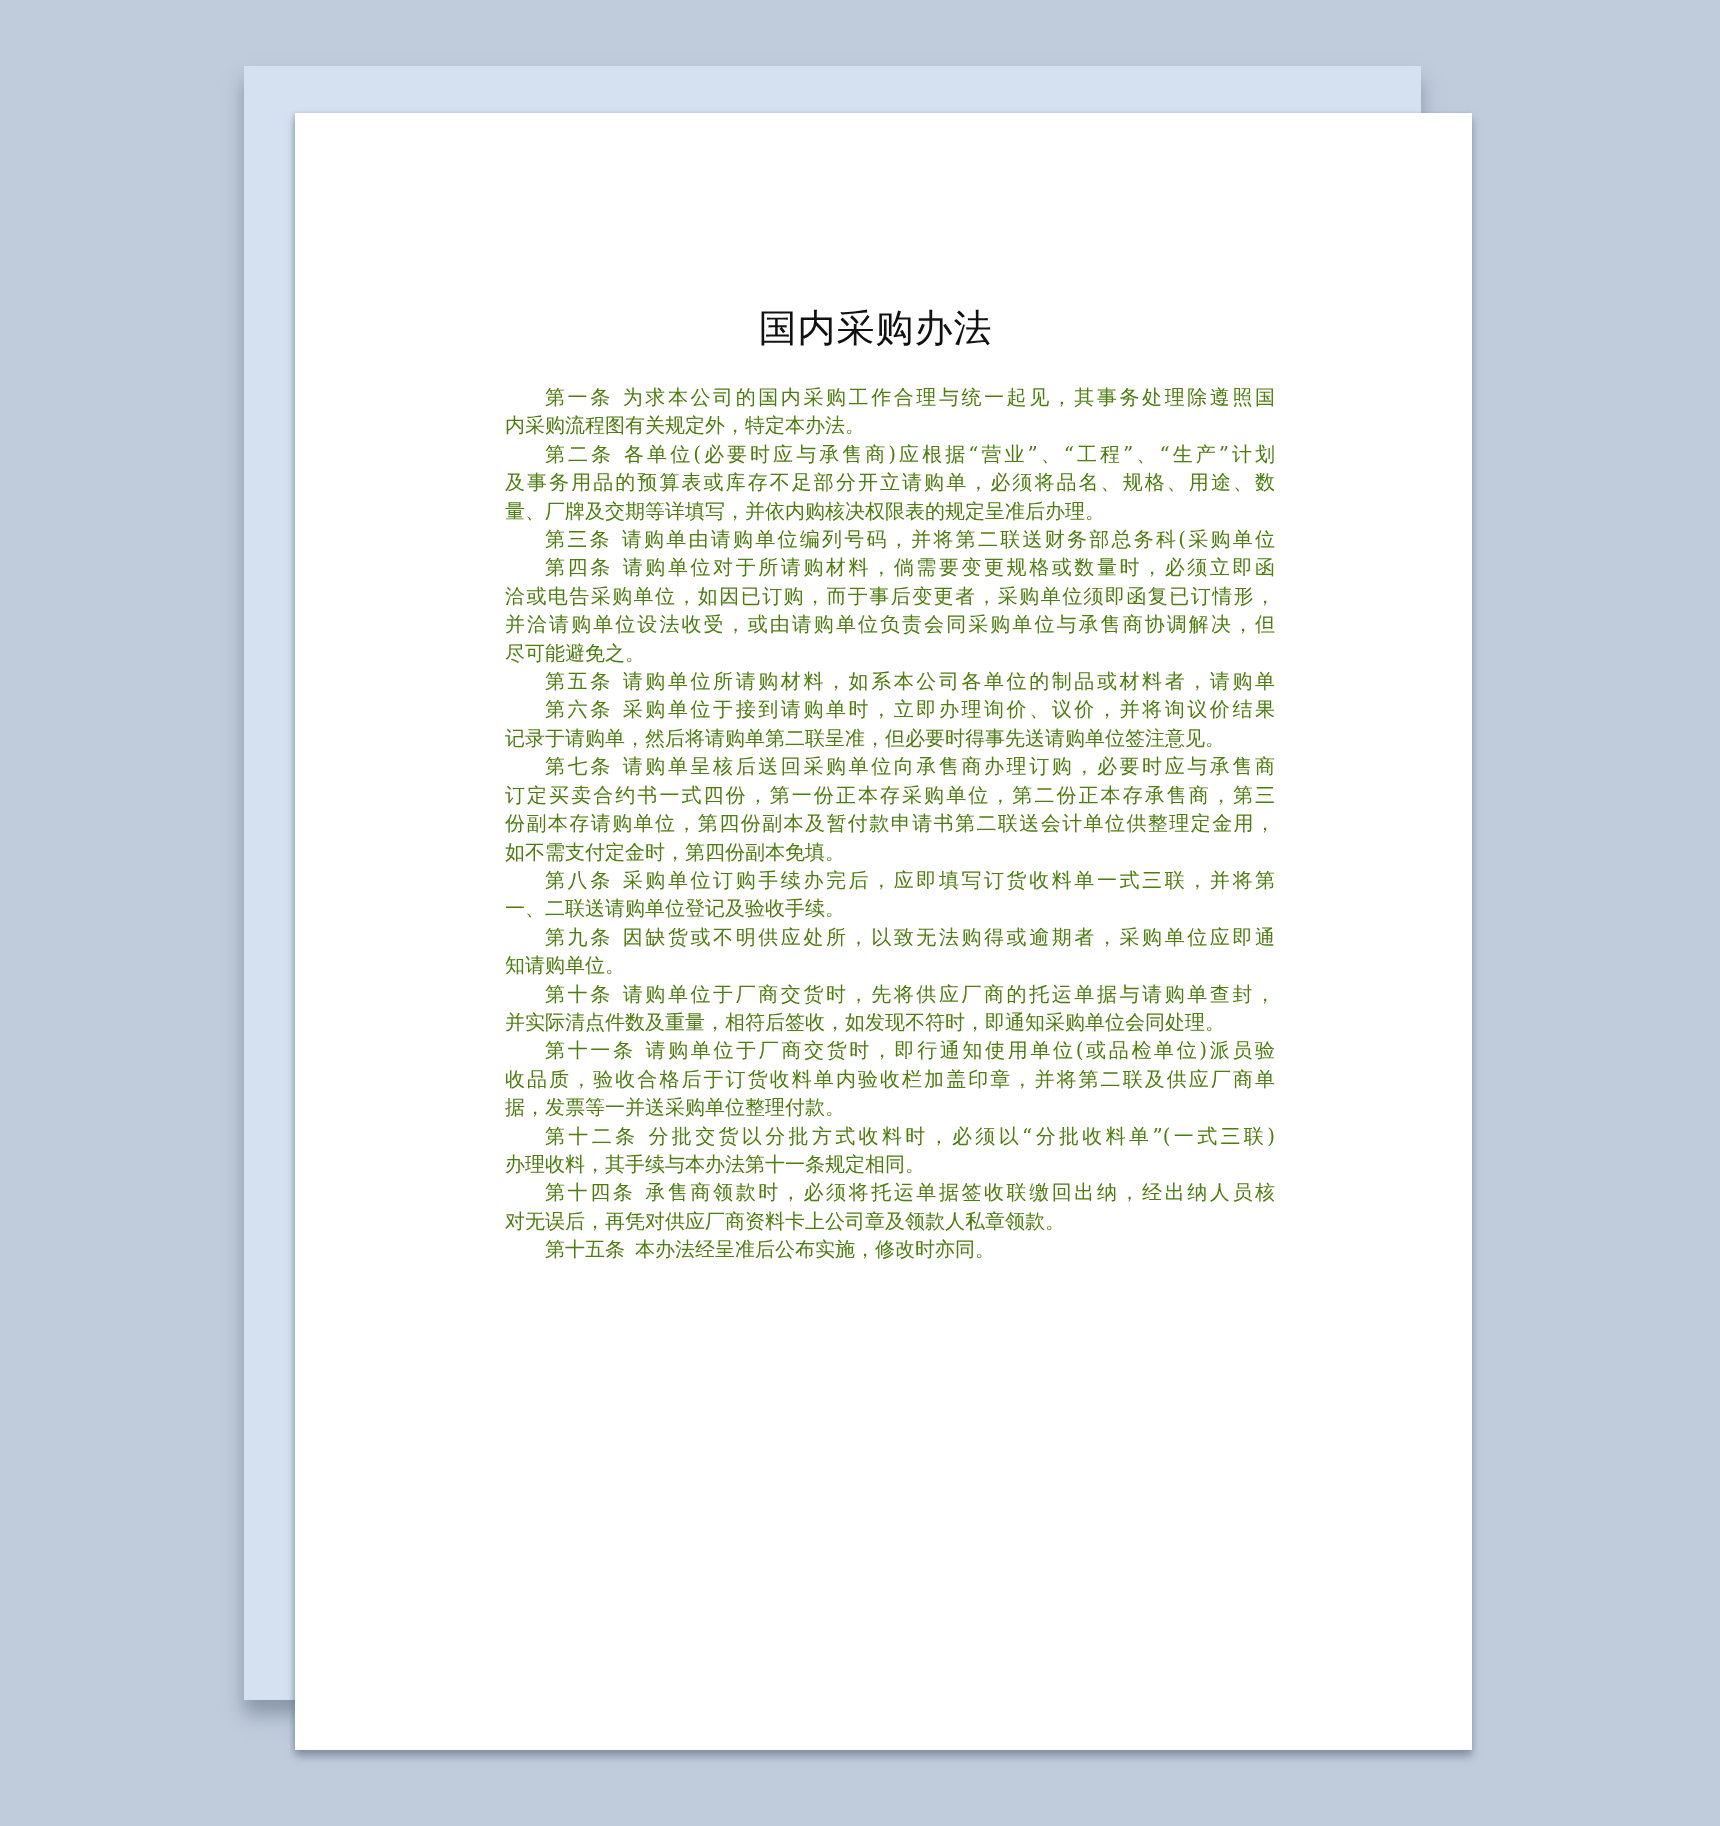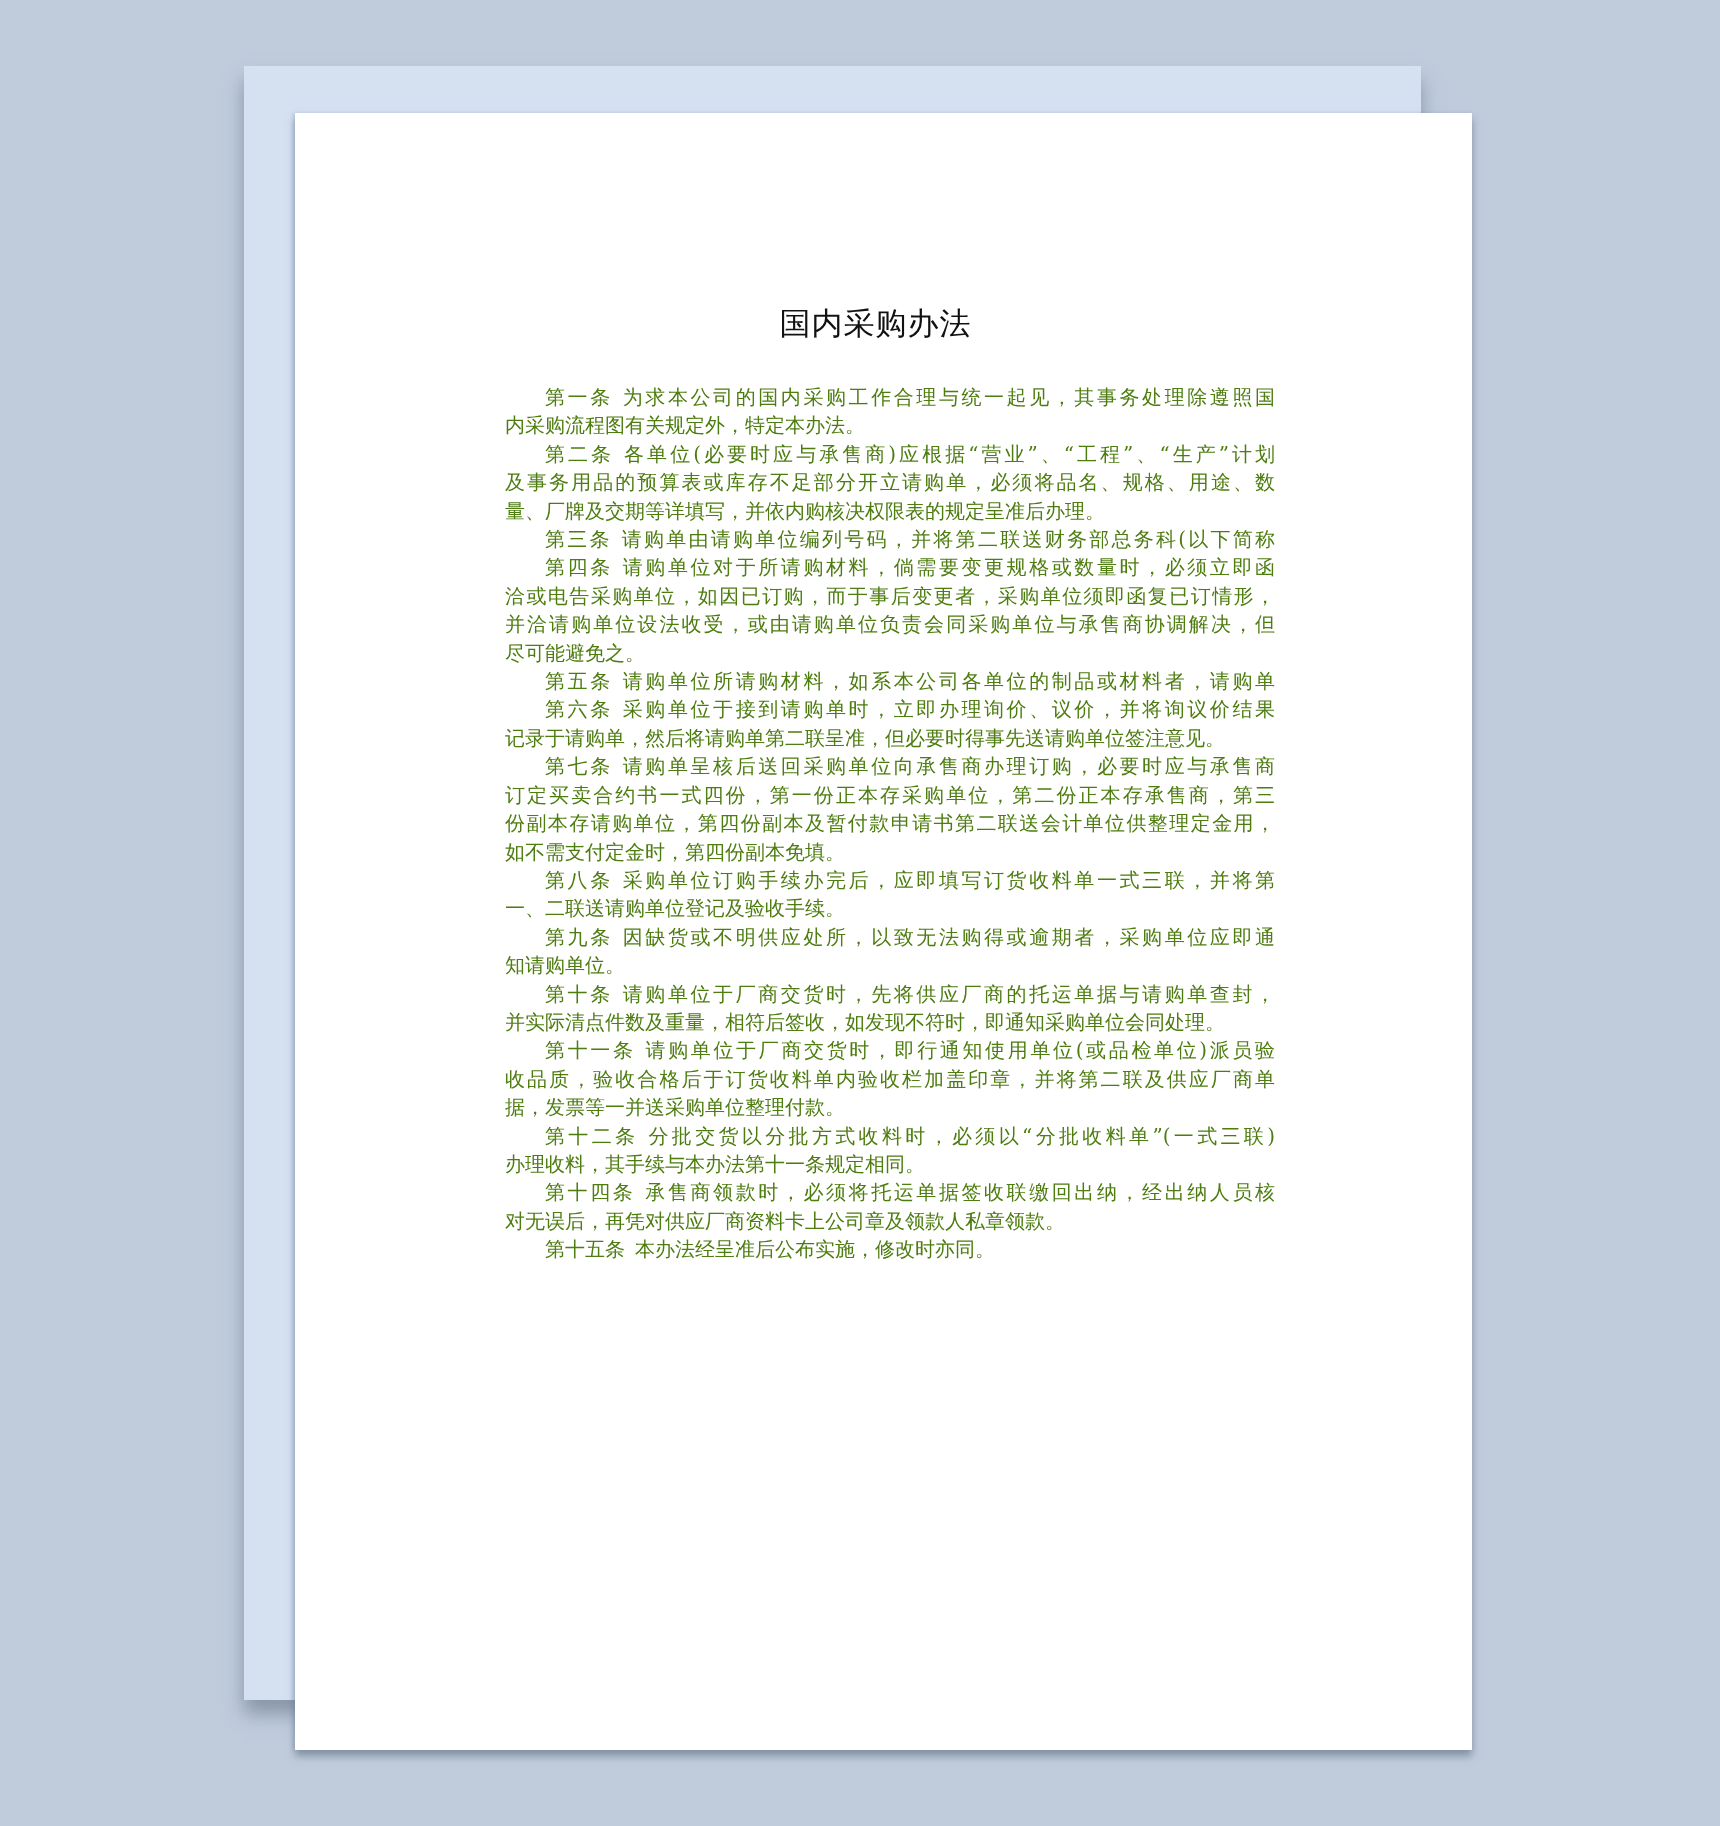--- a/index.html
+++ b/index.html
@@ -21,21 +21,21 @@
     position: absolute;
     left: 295px; top: 113px;
     width: 1177px; height: 1637px;
     background: #ffffff;
     box-shadow: -2px 0 3px rgba(120,140,170,0.25), 0 6px 8px rgba(90,105,125,0.6);
   }
   .title {
     position: absolute;
     left: 0; right: 16px; top: 190px;
     text-align: center;
-    font-size: 31px;
+    font-size: 38px;
     color: #111;
     letter-spacing: 1px;
     margin: 0;
     font-weight: normal;
   }
   .body {
     position: absolute;
     left: 210px; top: 270px;
     width: 770px;
     font-size: 20px;
@@ -59,21 +59,21 @@
       <div class="para">
         <span class="line first"><span class="art">第一条</span><span>为求本公司的国内采购工作合理与统一起见，其事务处理除遵照国</span></span>
         <span class="line last"><span>内采购流程图有关规定外，特定本办法。</span></span>
       </div>
       <div class="para">
         <span class="line first"><span class="art">第二条</span><span>各单位(必要时应与承售商)应根据“营业”、“工程”、“生产”计划</span></span>
         <span class="line"><span>及事务用品的预算表或库存不足部分开立请购单，必须将品名、规格、用途、数</span></span>
         <span class="line last"><span>量、厂牌及交期等详填写，并依内购核决权限表的规定呈准后办理。</span></span>
       </div>
       <div class="para">
-        <span class="line first"><span class="art">第三条</span><span>请购单由请购单位编列号码，并将第二联送财务部总务科(以下简称</span></span>
+        <span class="line first"><span class="art">第三条</span><span>请购单由请购单位编列号码，并将第二联送财务部总务科(采购单位</span></span>
       </div>
       <div class="para">
         <span class="line first"><span class="art">第四条</span><span>请购单位对于所请购材料，倘需要变更规格或数量时，必须立即函</span></span>
         <span class="line"><span>洽或电告采购单位，如因已订购，而于事后变更者，采购单位须即函复已订情形，</span></span>
         <span class="line"><span>并洽请购单位设法收受，或由请购单位负责会同采购单位与承售商协调解决，但</span></span>
         <span class="line last"><span>尽可能避免之。</span></span>
       </div>
       <div class="para">
         <span class="line first"><span class="art">第五条</span><span>请购单位所请购材料，如系本公司各单位的制品或材料者，请购单</span></span>
       </div>

